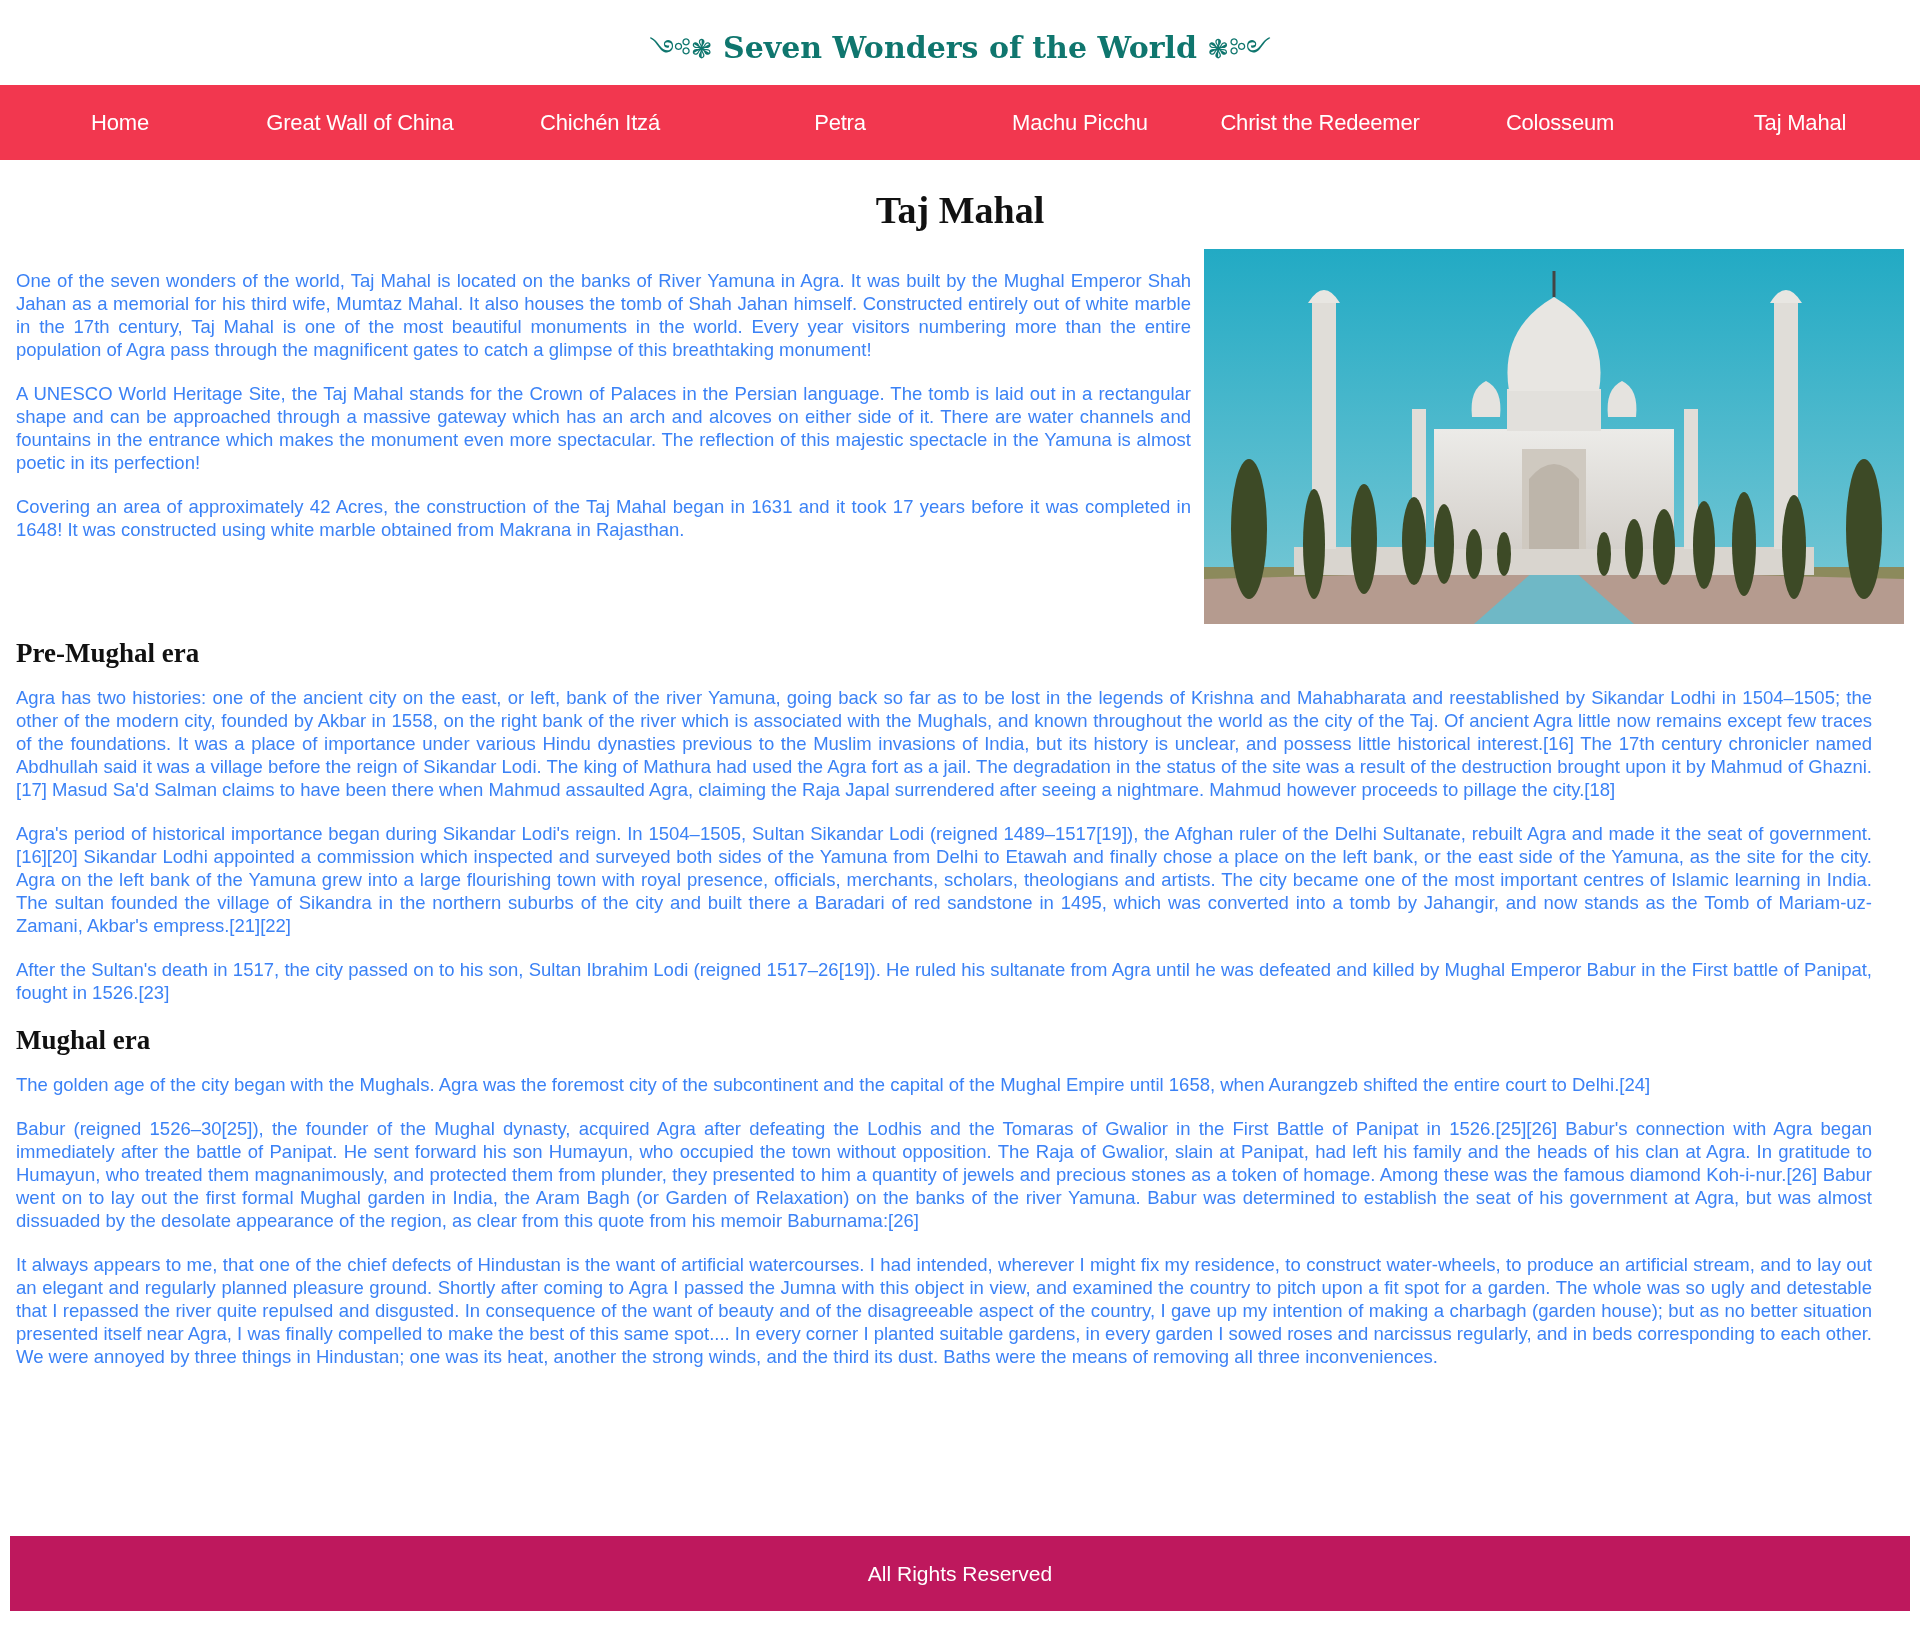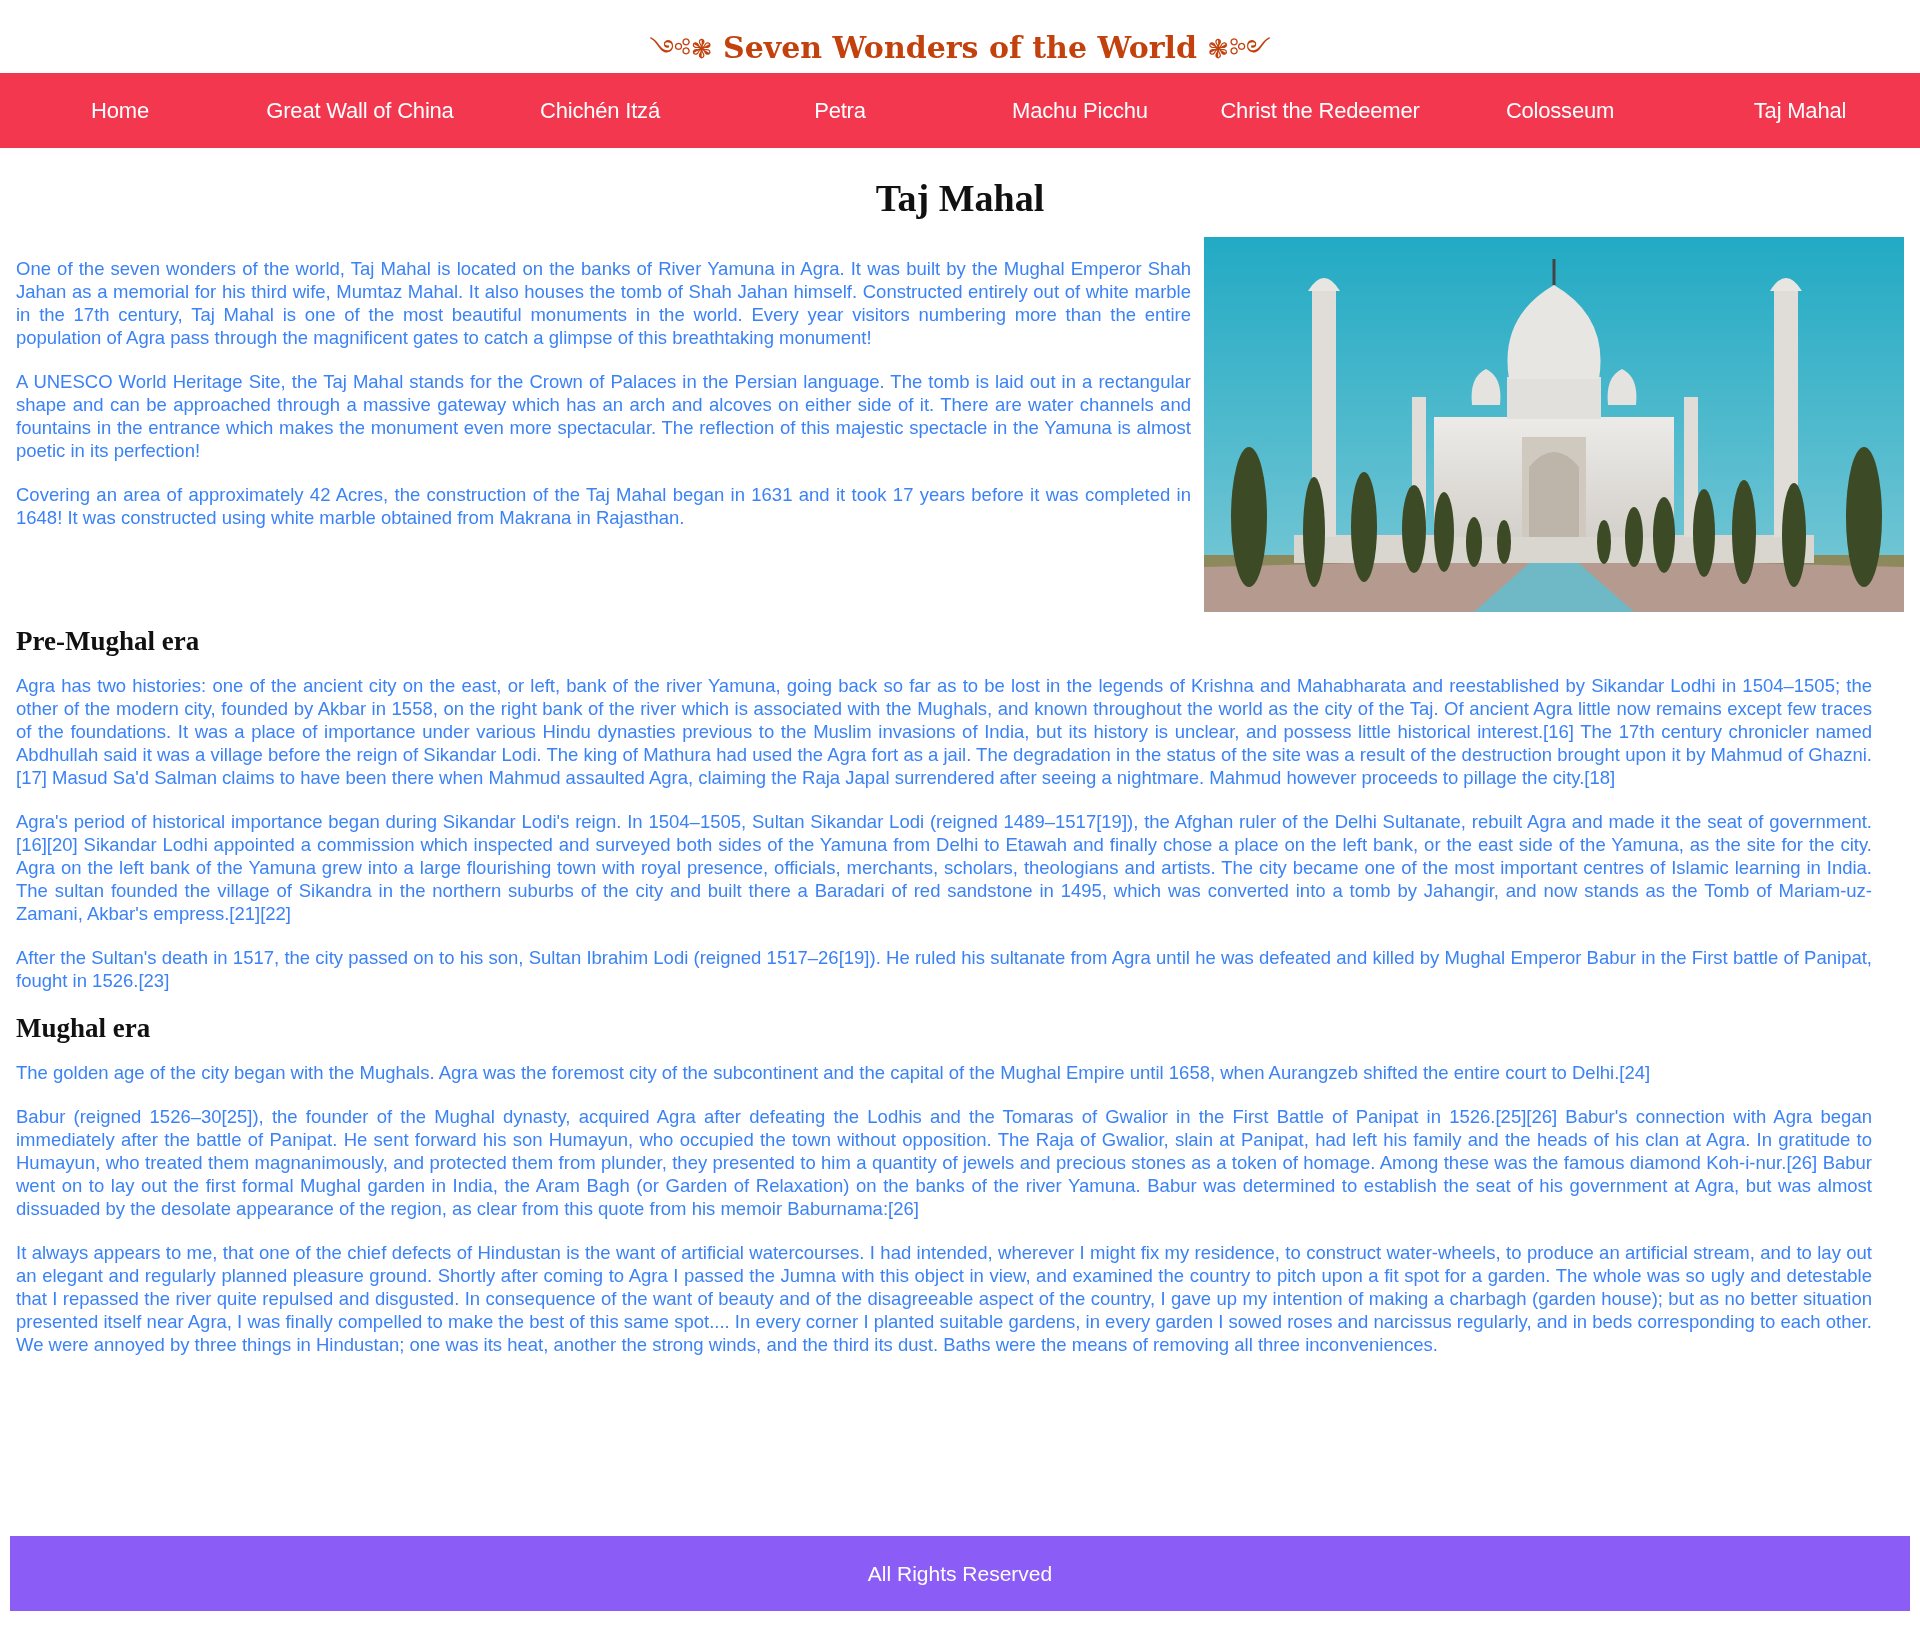--- a/index.html
+++ b/index.html
@@ -1,20 +1,20 @@
 <!DOCTYPE html>
 <html><head>
   <meta charset="utf-8">
   <style>
     html, body { margin: 0; padding: 0; background: #ffffff; }
     body { width: 1920px; min-height: 1642px; position: relative; color: #111; }
     .site-title {
       font-family: "DejaVu Serif", "Liberation Serif", serif;
       font-weight: bold; font-size: 30px; text-align: center;
-      height: 73px; line-height: 96px; margin: 0; color: #c2410c;
+      height: 85px; line-height: 96px; margin: 0; color: #0f766e;
     }
     .site-title .orn { font-weight: normal; font-size: 26px; }
     .navbar {
       margin: 0 0; height: 75px; background: #f2374f;
       display: flex; align-items: center;
     }
     .nav-item {
       flex: 1; text-align: center; color: #ffffff;
       font-family: "Liberation Sans", sans-serif; font-size: 22px;
       text-decoration: none; letter-spacing: -0.2px;
@@ -40,21 +40,21 @@
     h2.section-title {
       font-family: "Liberation Serif", serif; font-weight: bold; font-size: 27px;
       margin: 0; height: 60px; line-height: 44px;
     }
     h3.sub-title {
       font-family: "Liberation Serif", serif; font-weight: bold; font-size: 27px;
       margin: 0; height: 48px; line-height: 30px;
     }
     .footer {
       position: absolute; left: 10px; right: 10px; top: 1536px; height: 75px;
-      background: #8b5cf6; color: #fff; text-align: center;
+      background: #be185d; color: #fff; text-align: center;
       font-family: "Liberation Sans", sans-serif; font-size: 21px; line-height: 75px;
     }
   </style>
 </head>
 <body>
 
 <h1 class="site-title">
   <span class="orn">༺❃</span>
   <span>Seven Wonders of the World</span>
   <span class="orn">❃༻</span>

